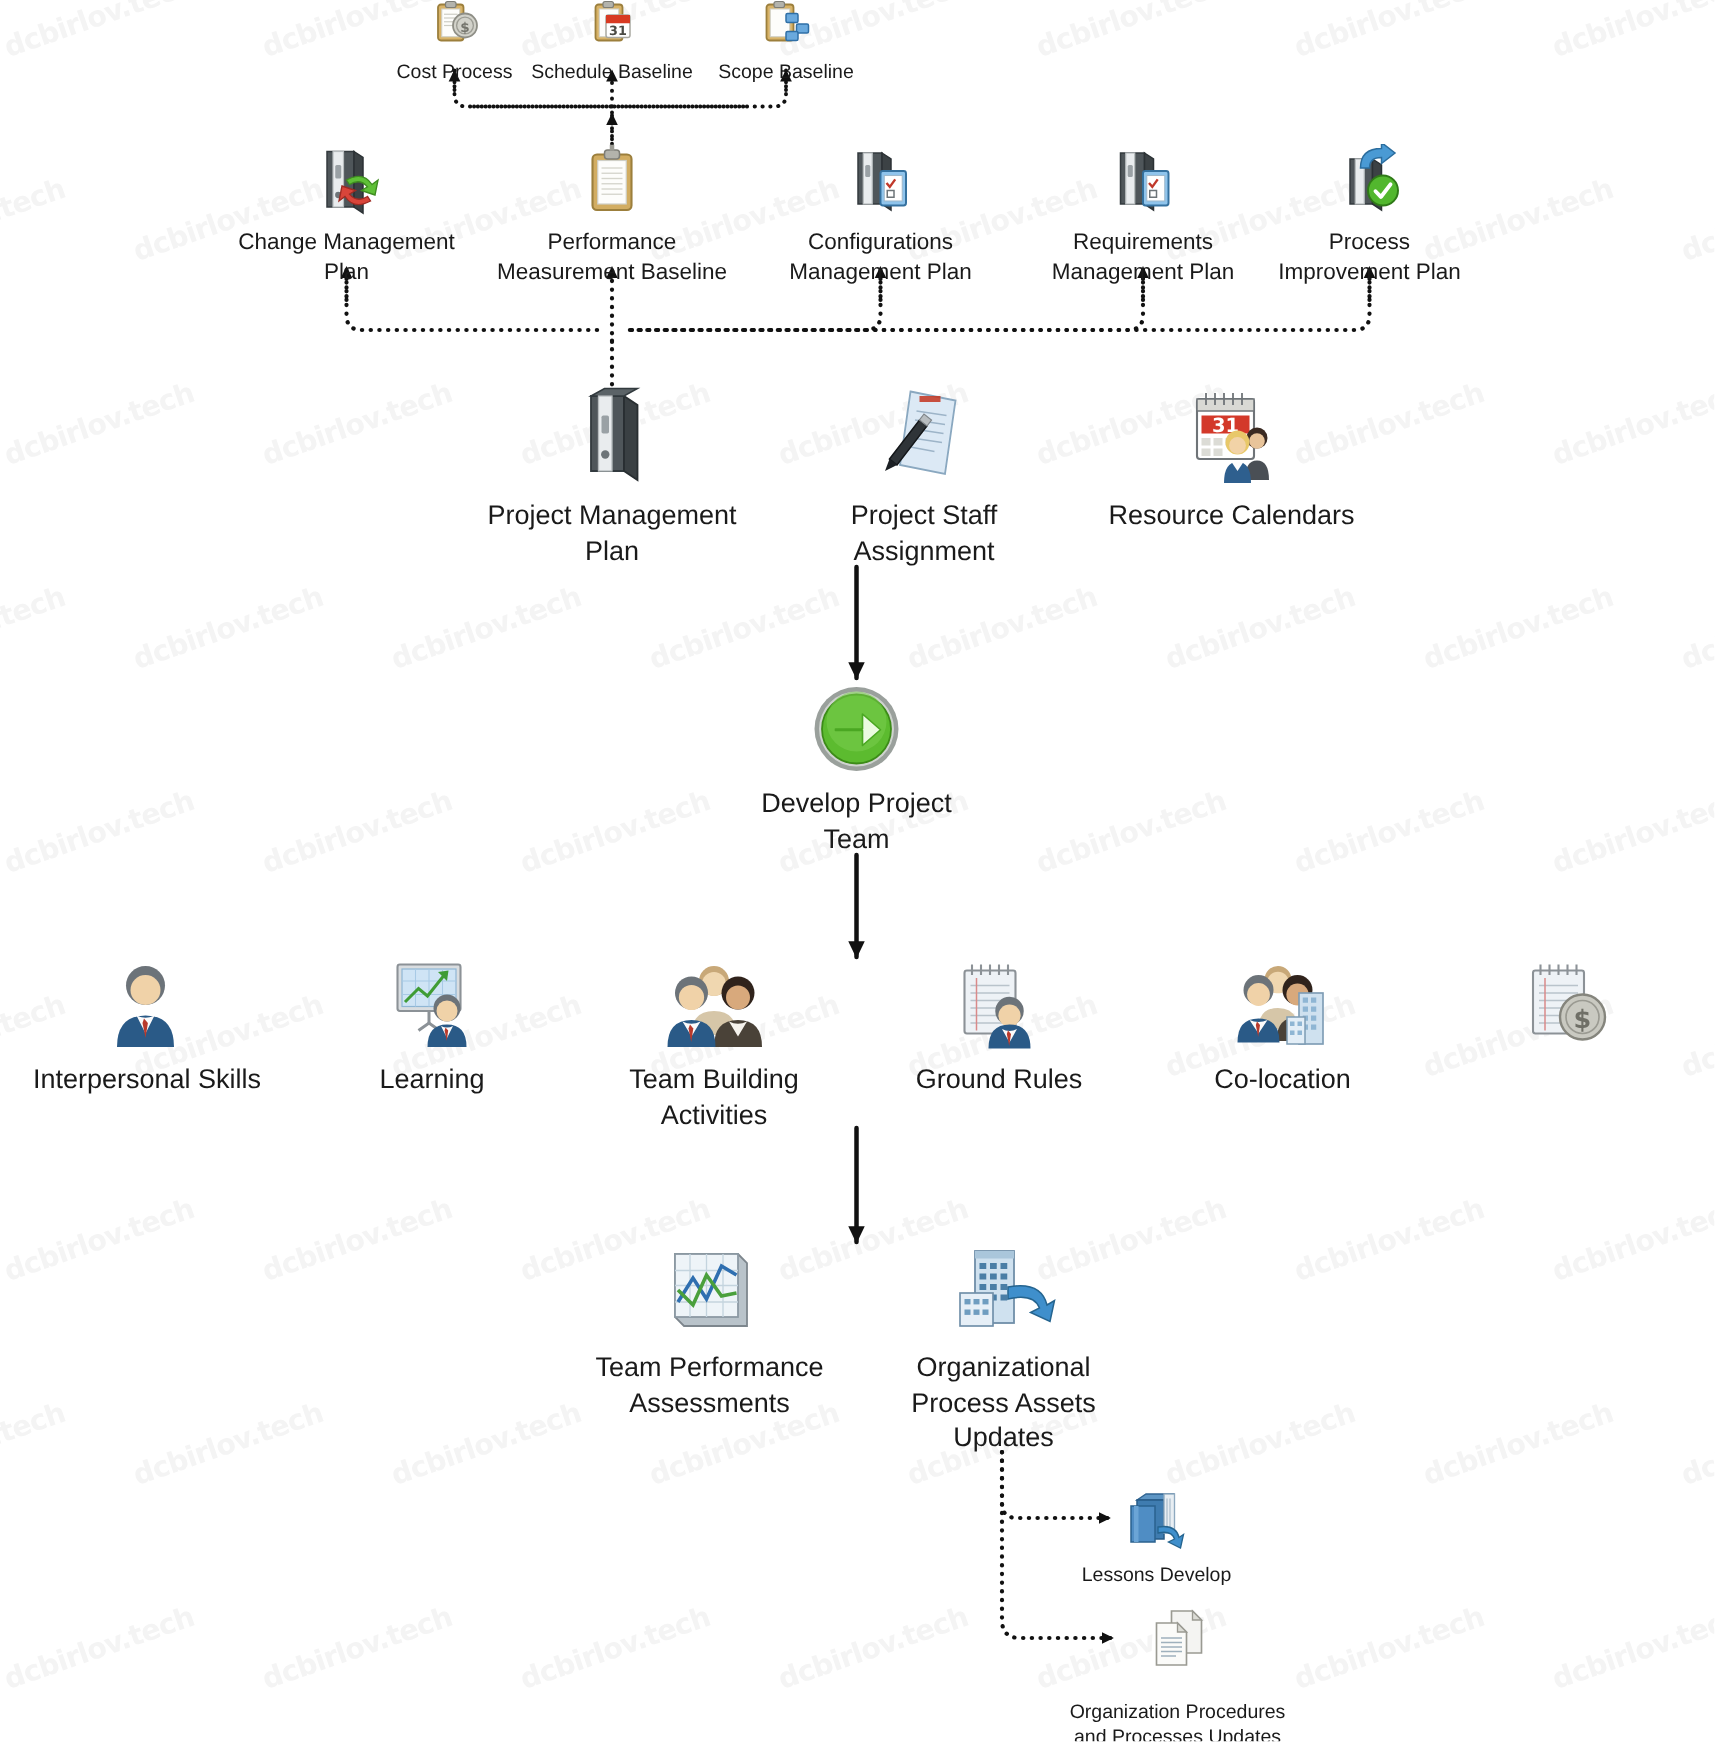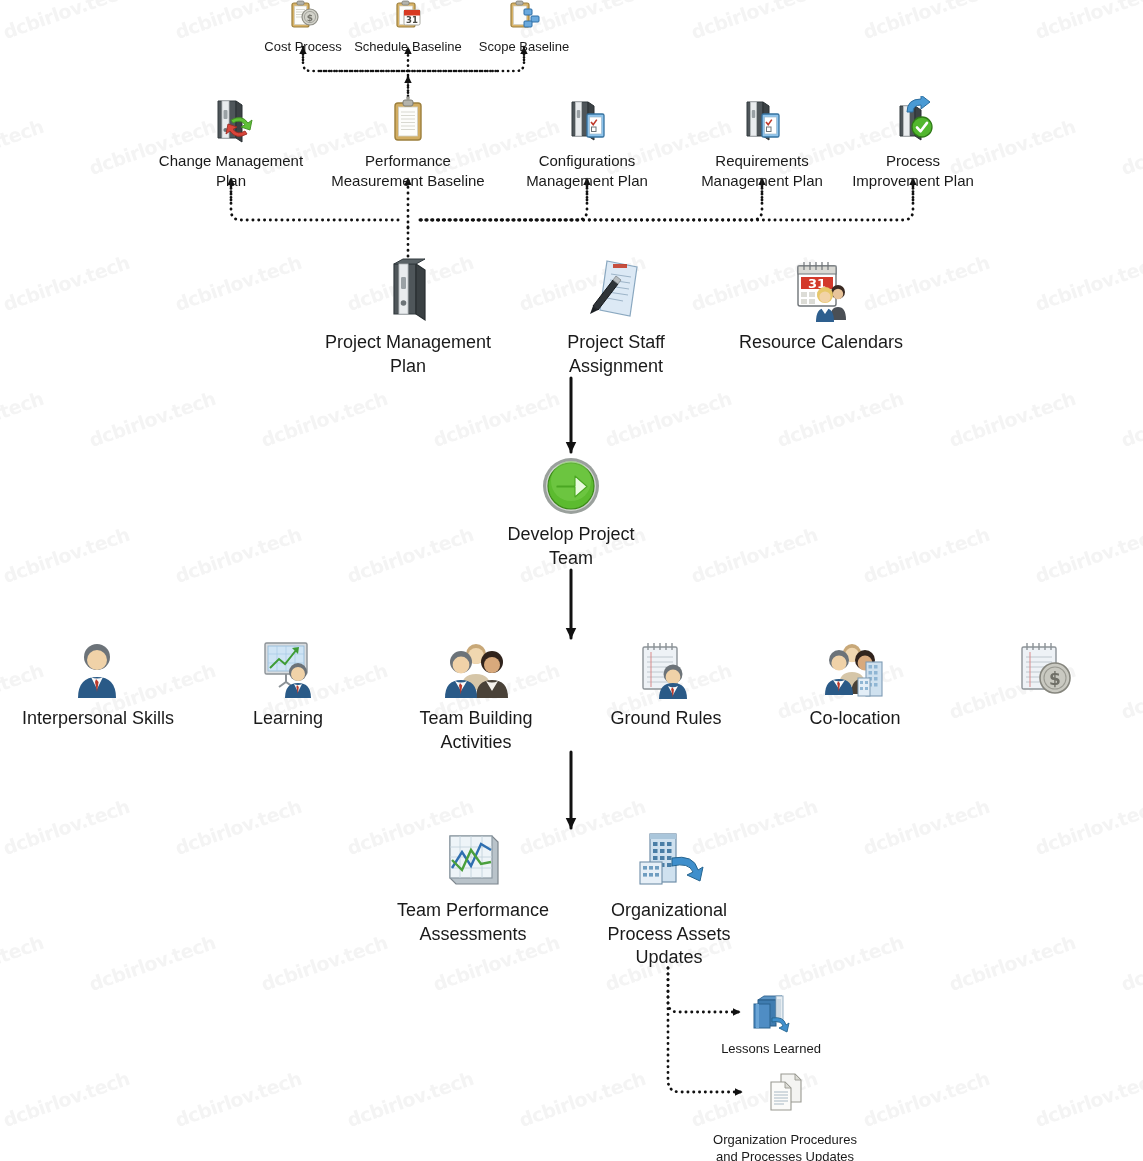--- a/index.html
+++ b/index.html
@@ -639,21 +639,21 @@
         <rect x="28" y="4" width="7" height="26" fill="#e8eef3" stroke="#8ea9bf" stroke-width="0.9"></rect>
         <g stroke="#a8bccc" stroke-width="0.8">
           <line x1="30" y1="7" x2="30" y2="28"></line>
             <line x1="32" y1="7" x2="32" y2="28"></line>
         </g>
         <rect x="6" y="12" width="16" height="24" fill="#4f8dc4" stroke="#2a628f" stroke-width="1"></rect>
         <rect x="8" y="12" width="3" height="24" fill="#6ba5d6"></rect>
         <path d="M24,26 q12,-2 14,7 l3,-2 -2,9 -8,-4 4,-2 q-2,-6 -11,-4 z" fill="#3f8fcc" stroke="#25648f" stroke-width="0.9"></path>
       </svg>
     </span>
-    <span class="lbl">Lessons Learned</span>
+    <span class="lbl">Lessons Develop</span>
   </div>
 
   <div class="node sz-sm" style="left:692px;top:1072px;width:186px;gap:11px;">
     <span class="ic">
       <svg width="46" height="42" viewBox="0 0 46 42">
         <path d="M19,2 L33,2 L39,8 L39,30 L19,30 z" fill="#f4f4f2" stroke="#9a9a92" stroke-width="1.1"></path>
         <path d="M33,2 L33,8 L39,8 z" fill="#dcdcd6" stroke="#9a9a92" stroke-width="0.9"></path>
         <path d="M9,10 L23,10 L29,16 L29,38 L9,38 z" fill="#fbfbf9" stroke="#9a9a92" stroke-width="1.1"></path>
         <path d="M23,10 L23,16 L29,16 z" fill="#dcdcd6" stroke="#9a9a92" stroke-width="0.9"></path>
         <g stroke="#9fb1bd" stroke-width="0.9">

